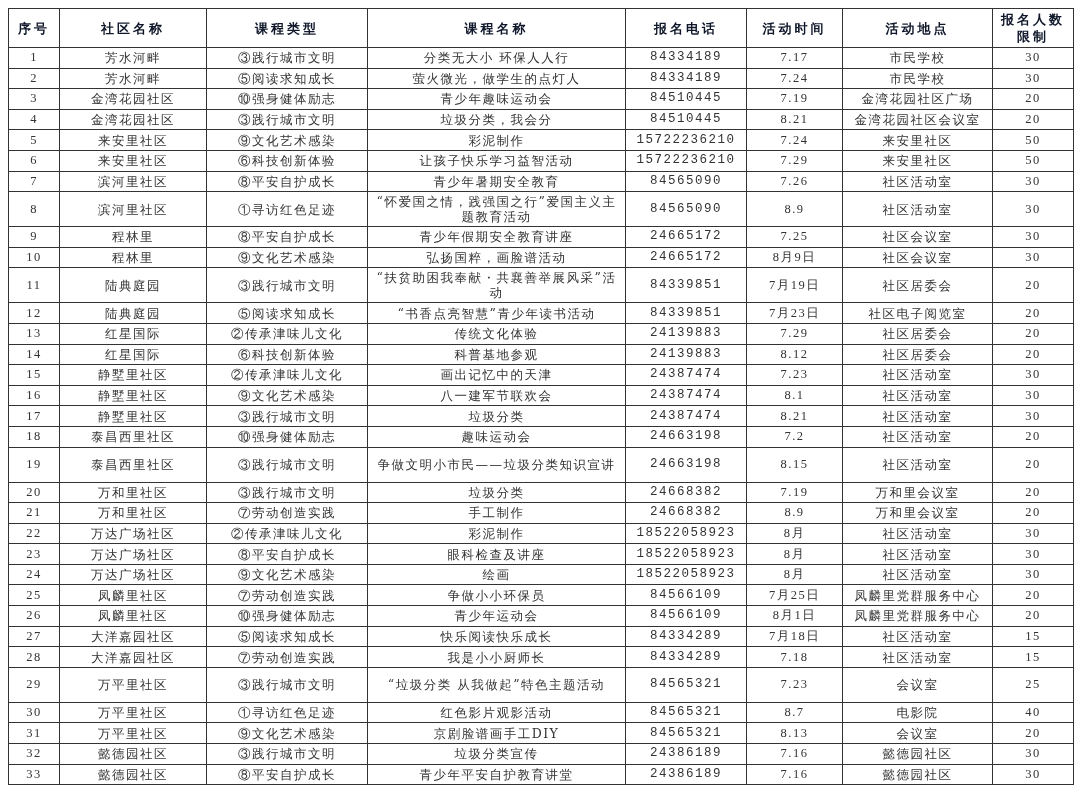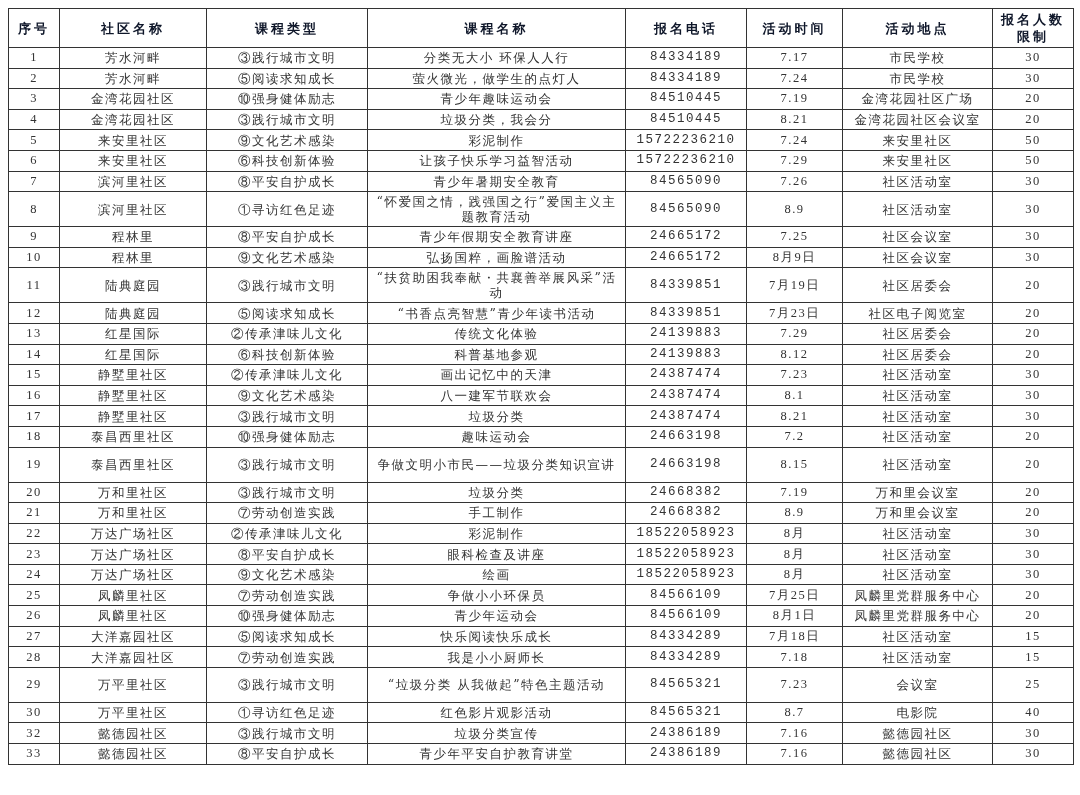--- a/index.html
+++ b/index.html
@@ -343,20 +343,30 @@
         <td class="num">30</td>
         <td>万平里社区</td>
         <td>①寻访红色足迹</td>
         <td>红色影片观影活动</td>
         <td class="phone">84565321</td>
         <td class="date">8.7</td>
         <td>电影院</td>
         <td class="limit">40</td>
       </tr>
       <tr class="r">
+        <td class="num">31</td>
+        <td>万平里社区</td>
+        <td>⑨文化艺术感染</td>
+        <td>京剧脸谱画手工DIY</td>
+        <td class="phone">84565321</td>
+        <td class="date">8.13</td>
+        <td>会议室</td>
+        <td class="limit">20</td>
+      </tr>
+      <tr class="r">
         <td class="num">32</td>
         <td>懿德园社区</td>
         <td>③践行城市文明</td>
         <td>垃圾分类宣传</td>
         <td class="phone">24386189</td>
         <td class="date">7.16</td>
         <td>懿德园社区</td>
         <td class="limit">30</td>
       </tr>
       <tr class="r">

